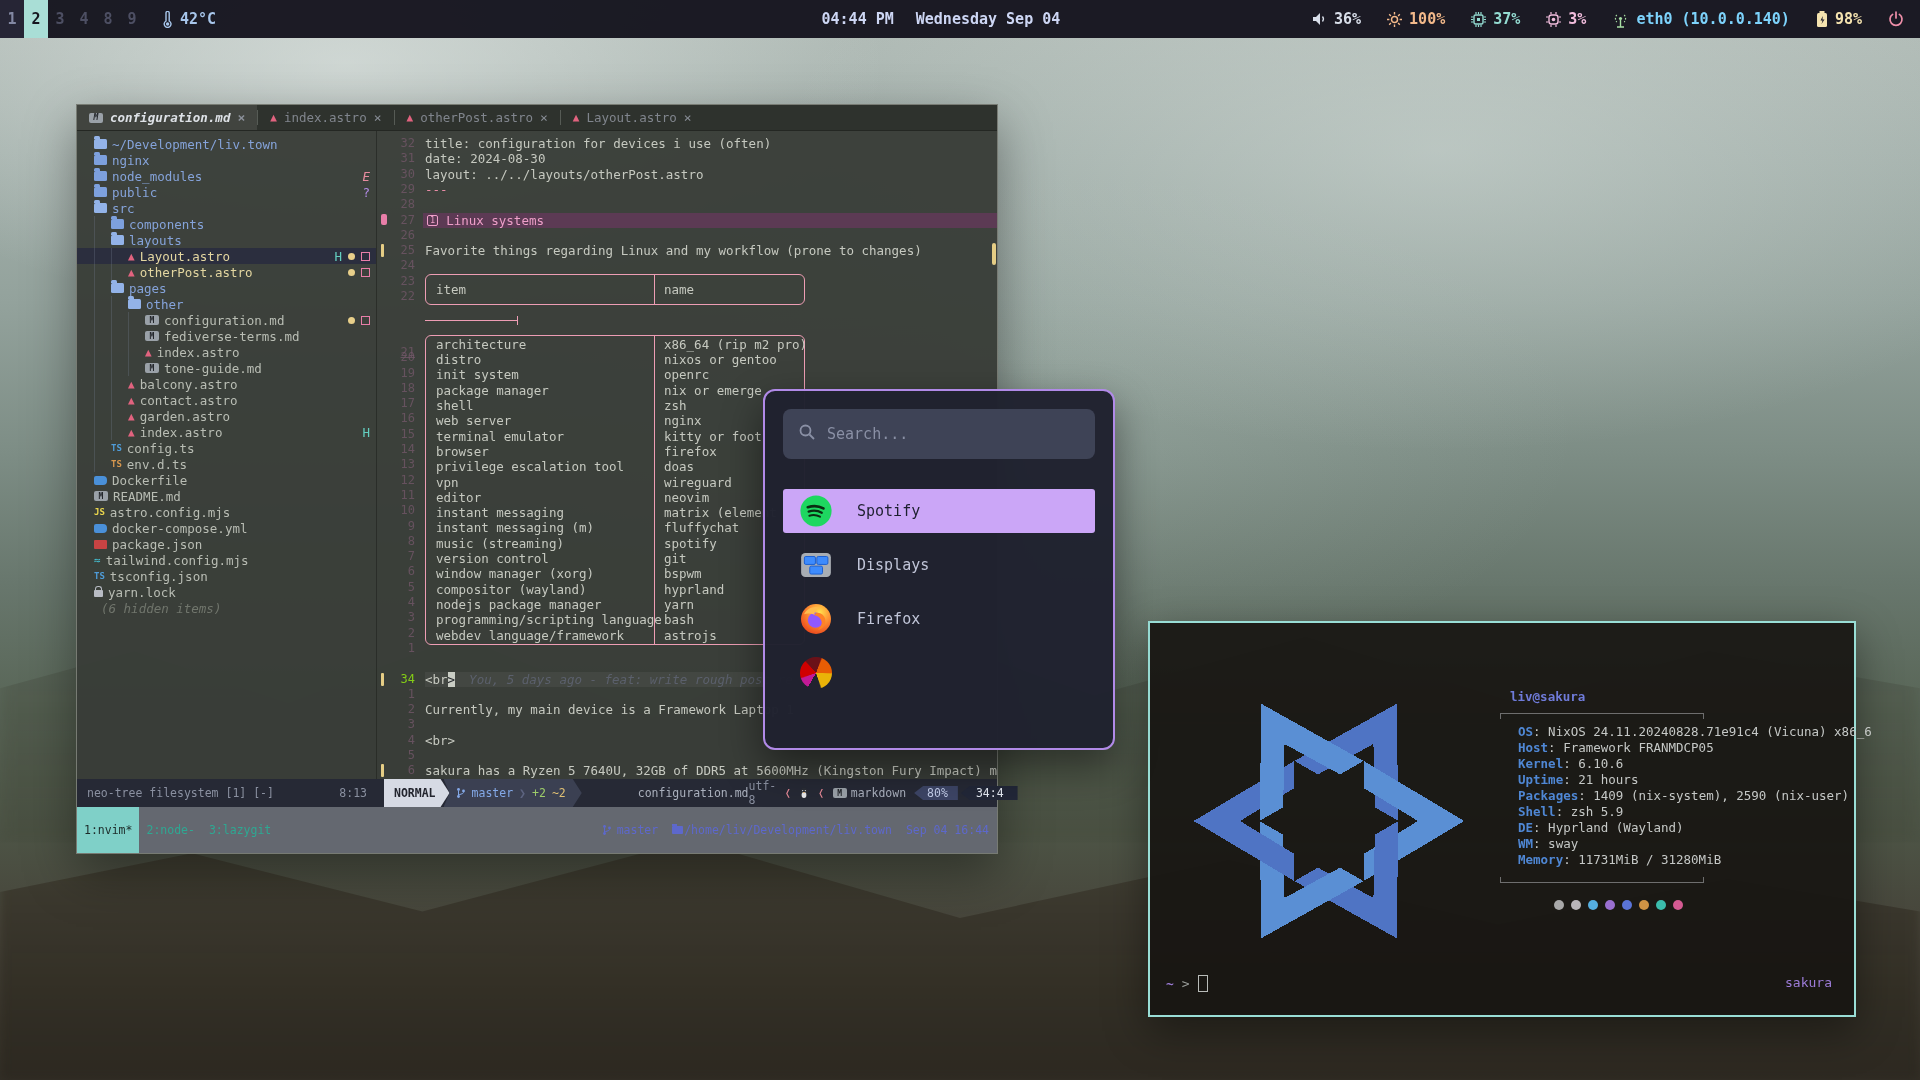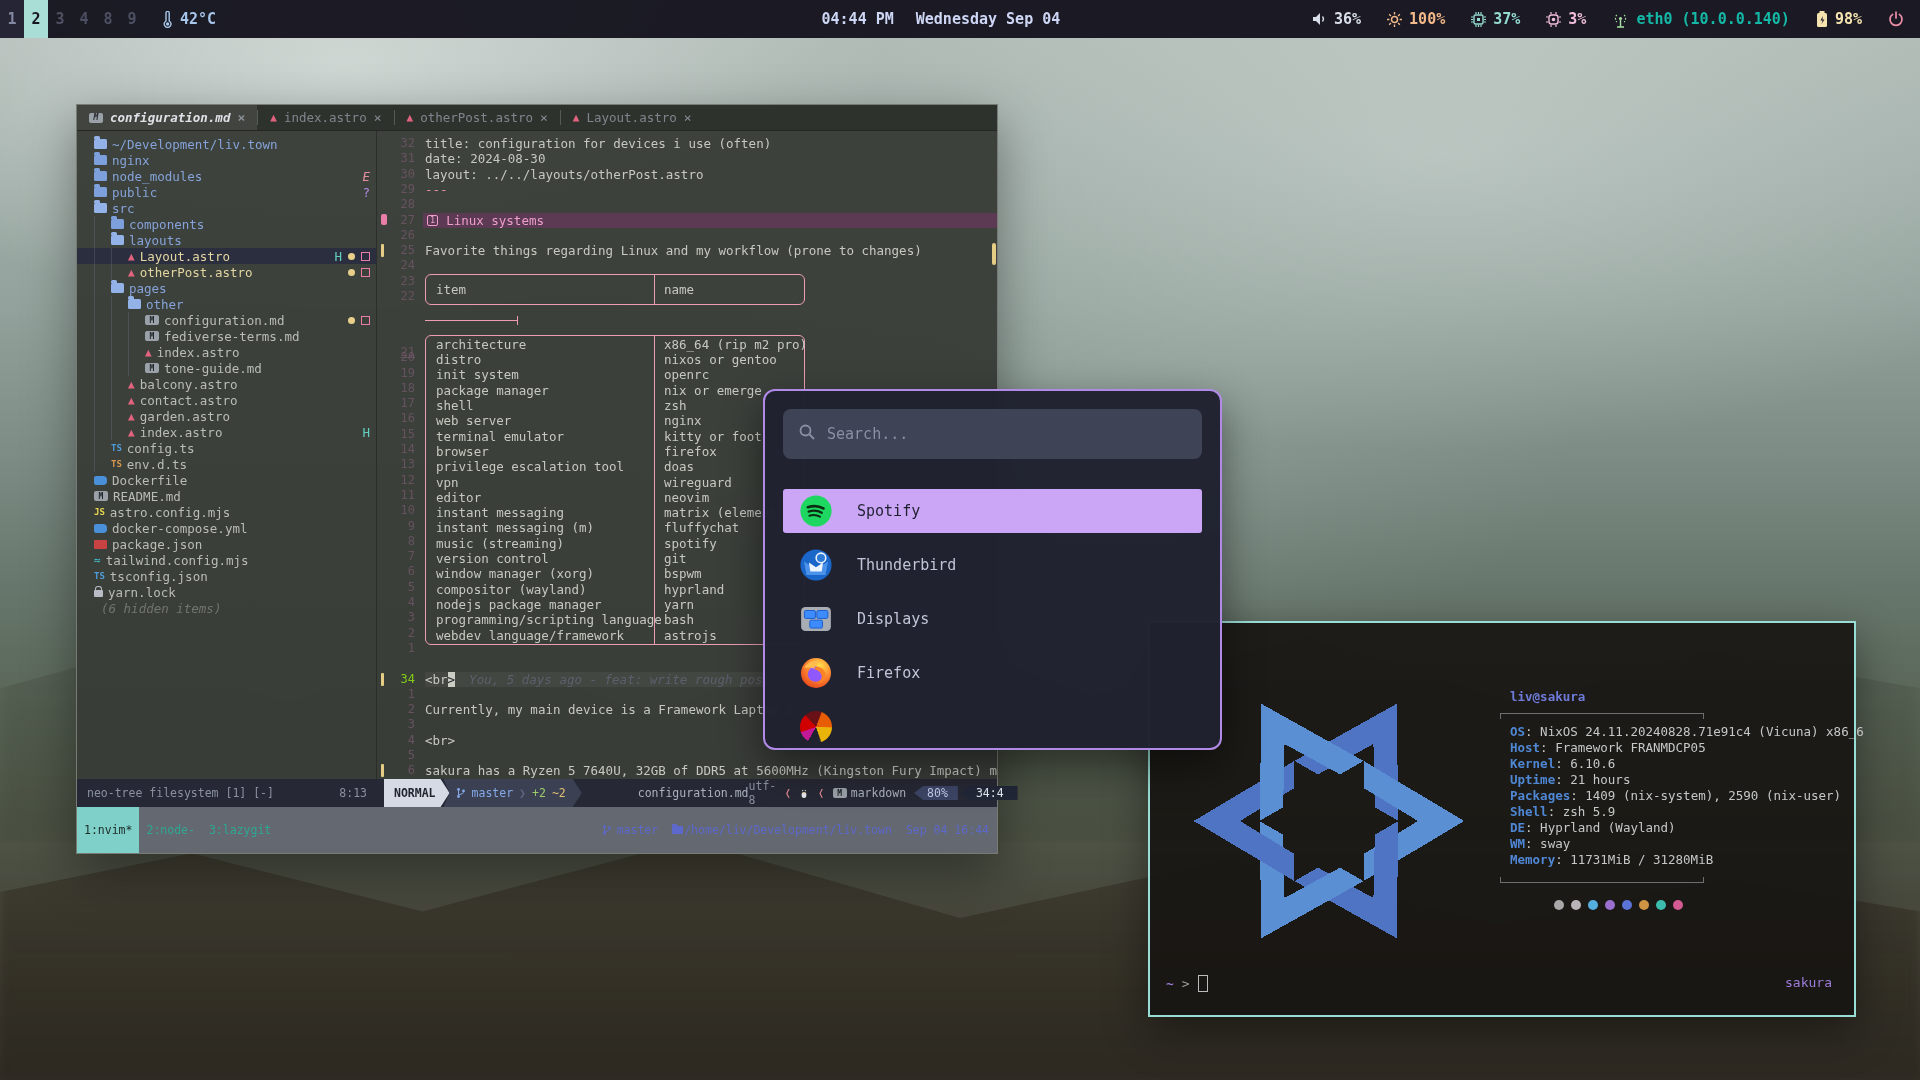--- a/index.html
+++ b/index.html
@@ -29,21 +29,21 @@
   .ws-cell { width:24px; height:38px; display:flex; align-items:center; justify-content:center;
     color:#4d4f63; cursor:default; }
   .ws-cell.occupied { background:#262535; color:#8388a3; }
   .ws-cell.active { background:#a9ded6; color:#16151f; }
   .bar-mod { display:flex; align-items:center; gap:7px; margin-left:18px; }
   .bar-right { margin-left:auto; display:flex; align-items:center; gap:26px; padding-right:16px; }
   .bar-right .bar-mod { margin-left:0; }
   .clock-mod { position:absolute; left:50%; transform:translateX(-58%); display:flex; gap:22px; }
   .c-temp { color:#a8c7ec; }
   .c-vol { color:#d9dfea; } .c-bri { color:#f3b98a; } .c-cpu { color:#94dcd2; }
-  .c-mem { color:#f2bddd; } .c-net { color:#14b8a6;align-items:flex-end; } .c-bat { color:#f5e3af; } .c-pow { color:#ef8fa9; }
+  .c-mem { color:#f2bddd; } .c-net { color:#7dd3fc;align-items:flex-end; } .c-bat { color:#f5e3af; } .c-pow { color:#ef8fa9; }
   .bar-icon { display:inline-flex; align-items:center; }
 
   
   .editor-window { position:absolute; left:76px; top:104px; width:922px; height:750px;
     background:rgba(56,60,55,.96); border:1px solid rgba(130,134,126,.85);
     box-shadow:0 18px 48px rgba(0,0,0,.38); z-index:5; display:flex; flex-direction:column;
     color:#c3c7bd; font-size:12.5px; }
   .tabbar { height:26px; background:rgba(46,50,45,.96); display:flex; align-items:stretch;
     border-bottom:1px solid rgba(30,32,28,.6); flex:0 0 26px; }
   .tab { display:flex; align-items:center; gap:7px; padding:0 12px; color:#80858d; font-size:12.5px; }
@@ -131,21 +131,21 @@
 
   
   .tmuxbar { flex:0 0 17px; background:rgba(136,140,160,.55); display:flex; align-items:center; font-size:11.5px; color:#2ea893; }
   .tmux-win { padding:16px 7px; }
   .tmux-win.active { background:#7fd0c8; color:#1c2a28; }
   .tmux-right { margin-left:auto; display:flex; align-items:center; gap:14px; color:#5d68cc; padding-right:8px; }
   .tmux-folder { width:11px; height:8px; background:#5d68cc; border-radius:1px; position:relative; display:inline-block; }
   .tmux-folder::before { content:""; position:absolute; top:-2px; left:0; width:5px; height:2px; background:inherit; }
 
   
-  .launcher { position:absolute; left:763px; top:389px; width:459px; height:361px;
+  .launcher { position:absolute; left:763px; top:389px; width:352px; height:361px;
     background:rgba(32,34,47,.98); border:2px solid #b18ae8; border-radius:12px;
     box-shadow:0 16px 40px rgba(0,0,0,.45); z-index:20; overflow:hidden; padding:18px; }
   .searchbox { height:50px; background:#3e4356; border-radius:8px; display:flex; align-items:center; gap:12px; padding:0 16px; color:#8a90a5; font-size:15px; }
   .entries { margin-top:30px; display:flex; flex-direction:column; gap:10px; }
   .entry { height:44px; border-radius:3px; display:flex; align-items:center; gap:24px; padding:0 16px; color:#c0c5d8; font-size:15px; flex:0 0 44px; }
   .entry.selected { background:#cba6f7; color:#1e2030; }
   .appicon { width:34px; height:34px; flex:0 0 34px; display:flex; align-items:center; justify-content:center; }
   .appicon svg { width:34px; height:34px; }
   .dticon { width:32px; height:32px; border-radius:50%;
     background:conic-gradient(from 210deg, #c21a96 0 38deg, #d00000 44deg 105deg, #6a1118 111deg 168deg, #e85d04 174deg 238deg, #eab308 244deg 308deg, rgba(0,0,0,0) 314deg 360deg); }
@@ -154,21 +154,21 @@
   .fetch-window { position:absolute; left:1148px; top:621px; width:708px; height:396px;
     background:rgba(24,21,18,.93); border:2px solid #99ded6; z-index:10;
     color:#c5c8c6; font-size:12.5px; box-shadow:0 14px 40px rgba(0,0,0,.4); }
   .nixlogo { position:absolute; left:34px; top:38px; }
   .finfo { position:absolute; left:360px; top:66px; width:340px; }
   .fuser { color:#6f7bd9; font-weight:bold; margin-bottom:8px; }
   .fboxline { position:absolute; left:-10px; width:204px; height:6px; border-top:1.5px solid #6e6e6e; border-left:1.5px solid #6e6e6e; border-right:1.5px solid #6e6e6e; }
   .fboxline.bot { border-top:none; border-bottom:1.5px solid #6e6e6e; }
   .finfo-lines { margin-top:12px; }
   .fline { height:16px; line-height:16px; white-space:nowrap; }
-  .fline .flabel { color:#4f87d4; font-weight:bold; }
+  .fline .flabel { color:#4f87d4; font-weight:bold;margin-left:8px; }
   .fdots { position:absolute; left:404px; top:277px; display:flex; gap:7px; }
   .fdot { width:10px; height:10px; border-radius:50%; }
   .fprompt { position:absolute; left:16px; top:352px; display:flex; align-items:center; gap:8px; font-size:13px; }
   .fprompt .tilde { color:#9d7cd8; font-weight:bold; }
   .fprompt .gt { color:#9a9d9a; }
   .fcursor { width:10px; height:17px; border:1.5px solid #b9bcb9; }
   .fhost { position:absolute; right:22px; top:352px; color:#9d7cd8; font-size:13px; }
 </style>
 </head>
 <body>
@@ -806,31 +806,20 @@
             <path d="M6.2 9.3c3.9-1.2 7.9-.9 11 .9" stroke="#0b2c12" stroke-width="1.9" fill="none" stroke-linecap="round"></path>
             <path d="M6.8 12.4c3.3-1 6.6-.7 9.3.8" stroke="#0b2c12" stroke-width="1.6" fill="none" stroke-linecap="round"></path>
             <path d="M7.3 15.3c2.7-.8 5.3-.5 7.5.7" stroke="#0b2c12" stroke-width="1.4" fill="none" stroke-linecap="round"></path>
           </svg>
         </span>
         <span>Spotify</span>
       </div>
       <div class="entry">
         <span class="appicon">
           <svg viewBox="0 0 24 24">
-            <circle cx="12" cy="12" r="11" fill="#1b66c9"></circle>
-            <path d="M3.5 9.5 12 15l8.5-5.5-1.8 9.5H5.3z" fill="#4b93ea"></path>
-            <path d="M7 10.2l5 3.3 5-3.3-1 6.3H8z" fill="#eef4fc"></path>
-            <circle cx="15.5" cy="7" r="3.4" fill="#2e7bd6" stroke="#eef4fc" stroke-width="1.1"></circle>
-          </svg>
-        </span>
-        <span>Thunderbird</span>
-      </div>
-      <div class="entry">
-        <span class="appicon">
-          <svg viewBox="0 0 24 24">
             <rect x="1.5" y="3.5" width="21" height="17" rx="3" fill="#a8adb3"></rect>
             <rect x="3.8" y="6" width="7.8" height="5.6" rx="1" fill="#3d8bfd" stroke="#1c5fd0" stroke-width=".7"></rect>
             <rect x="12.6" y="6" width="7.8" height="5.6" rx="1" fill="#3d8bfd" stroke="#1c5fd0" stroke-width=".7"></rect>
             <rect x="7.6" y="12.8" width="9" height="5.6" rx="1" fill="#3d8bfd" stroke="#1c5fd0" stroke-width=".7"></rect>
           </svg>
         </span>
         <span>Displays</span>
       </div>
       <div class="entry">
         <span class="appicon">

